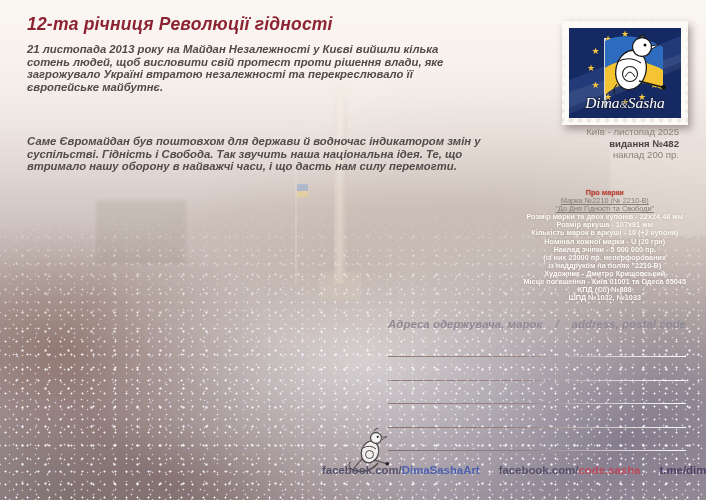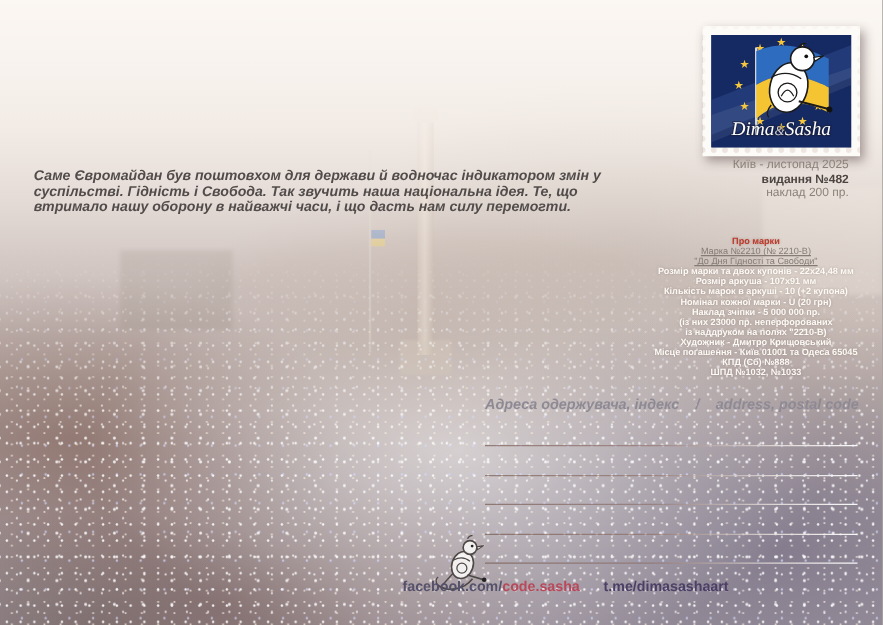--- a/index.html
+++ b/index.html
@@ -143,21 +143,23 @@
   <div class="silhouette flag-pole"></div>
   <div class="silhouette mini-flag">
       <div class="b"></div>
       <div class="y"></div>
     </div>
   <div class="sparkles"></div>
   <div class="wash"></div>
 
   <div class="content">
 
-
+    <h1 class="headline">12-та річниця Революції гідності</h1>
+
+    <p class="para para1">21 листопада 2013 року на Майдан Незалежності у Києві вийшли кілька сотень людей, щоб висловити свій протест проти рішення влади, яке загрожувало Україні втратою незалежності та перекреслювало її європейське майбутнє.</p>
     <p class="para para2">Саме Євромайдан був поштовхом для держави й водночас індикатором змін у суспільстві. Гідність і Свобода. Так звучить наша національна ідея. Те, що втримало нашу оборону в найважчі часи, і що дасть нам силу перемогти.</p>
 
 
     <div class="stamp">
       <div class="stamp-inner">
         <svg width="112" height="90" viewBox="0 0 112 90">
           <rect x="0" y="0" width="112" height="90" fill="#152a63"></rect>
           <polygon points="0,52 112,8 112,34 0,80" fill="#3c5aa0" opacity="0.35"></polygon>
           <polygon points="0,64 112,26 112,40 0,86" fill="#ffffff" opacity="0.08"></polygon>
           <g font-family="'DejaVu Sans',sans-serif" font-size="9" fill="#f6c63d" text-anchor="middle">
@@ -215,21 +217,21 @@
       <div>(із них 23000 пр. неперфорованих</div>
       <div>із наддруком на полях "2210-В)</div>
       <div>Художник - Дмитро Крищовський</div>
       <div>Місце погашення - Київ 01001 та Одеса 65045</div>
       <div>КПД (Сб) №888</div>
       <div>ШПД №1032, №1033</div>
     </div>
 
     <div class="address-block">
       <div class="address-label">
-        <span>Адреса одержувача, індекс</span><span class="sep">/</span><span>address, postal code</span>
+        <span>Адреса одержувача, марок</span><span class="sep">/</span><span>address, postal code</span>
       </div>
       <div class="addr-line first"></div>
       <div class="addr-line"></div>
       <div class="addr-line"></div>
       <div class="addr-line"></div>
       <div class="addr-line"></div>
     </div>
 
     <svg class="logo-bird" viewBox="0 0 48 48">
       <g stroke="#4e4947" stroke-width="1.3" fill="rgba(253,252,250,0.85)">
@@ -242,18 +244,19 @@
         <path d="M28,4 q1.5,-3 4,-2.5" fill="none" stroke-width="1"></path>
         <circle cx="31.7" cy="9.8" r="1.1" fill="#222" stroke="none"></circle>
         <path d="M35.5,10.5 l5.5,-1 -5,3.2 z" stroke-width="0.9"></path>
         <circle cx="23.5" cy="27.5" r="4" fill="none" stroke-width="1"></circle>
         <line x1="28" y1="33" x2="40" y2="36.5" stroke-width="1.3"></line>
         <circle cx="41.3" cy="36.8" r="1.8" fill="#222" stroke="none"></circle>
       </g>
     </svg>
 
     <div class="footer-links">
+      <a><span>facebook.com/</span><span class="hl-blue">DimaSashaArt</span></a>
       <a><span>facebook.com/</span><span class="hl-pink">code.sasha</span></a>
       <a><span class="hl-purple">t.me/dimasashaart</span></a>
     </div>
 
   </div>
 </div>
 
 </body></html>

